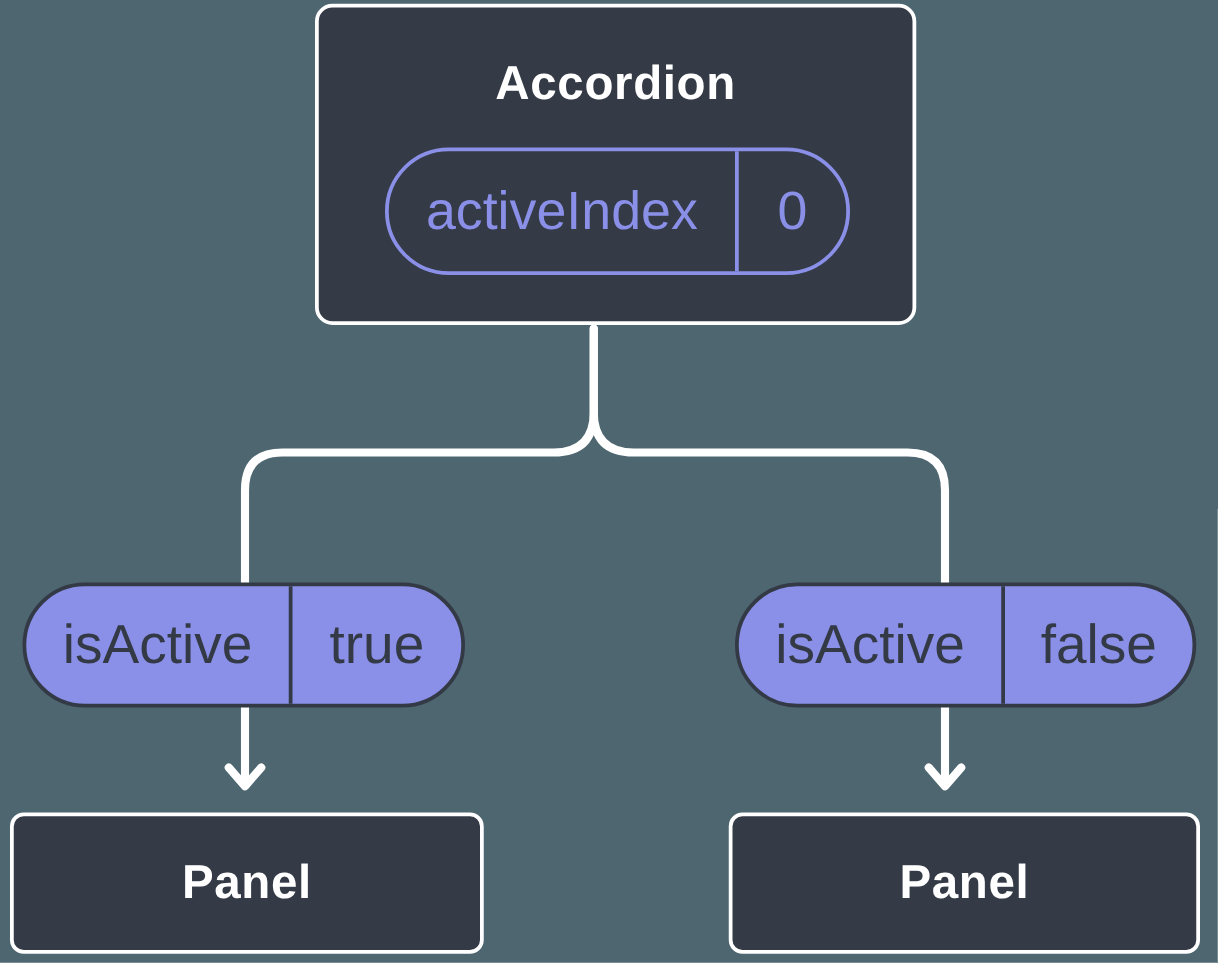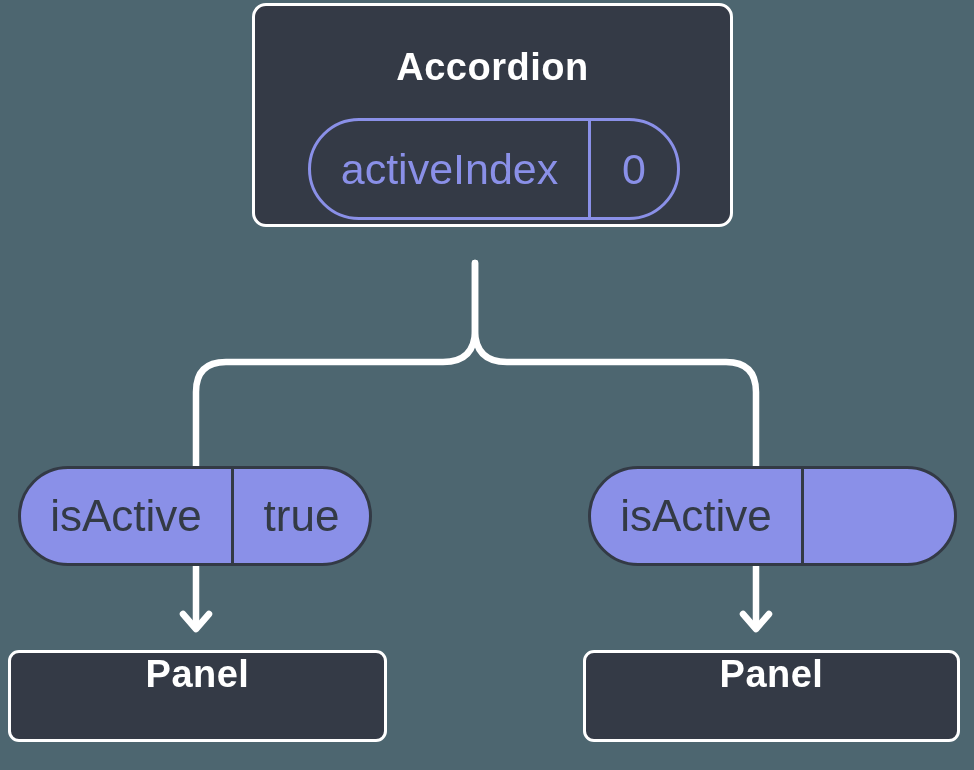--- a/index.html
+++ b/index.html
@@ -21,21 +21,21 @@
 
   .node {
     position: absolute;
     box-sizing: border-box;
     background: var(--node-fill, #343a46);
     border: 3px solid var(--node-border, #ffffff);
   }
 
   .root-node {
     left: 252px; top: 3px;
-    width: 481px; height: 224px;
+    width: 481px; height: 257px;
     border-radius: 14px;
   }
 
   .root-title {
     position: absolute;
     left: 0; top: 40px;
     width: 100%;
     text-align: center;
     color: #ffffff;
     font-size: 38px;
@@ -84,24 +84,24 @@
     justify-content: center;
   }
   .prop-pill .cell.name { width: 210px; border-right: 3px solid var(--dark-text, #333a45); }
   .prop-pill .cell.value { flex: 1; }
 
   .prop-pill.left  { left: 18px;  width: 354px; }
   .prop-pill.right { left: 588px; width: 369px; }
 
   .panel-node {
     top: 650px;
-    height: 92px;
+    height: 113px;
     border-radius: 11px;
     display: flex;
-    align-items: flex-start;
+    align-items: center;
     justify-content: center;
     color: #ffffff;
     font-size: 38px;
     font-weight: 600;
     letter-spacing: 0.5px;
   }
   .panel-node.left  { left: 8px;   width: 379px; }
   .panel-node.right { left: 583px; width: 377px; }
 </style>
 </head>
@@ -124,20 +124,21 @@
     </div>
   </div>
 
   <div class="prop-pill left">
     <div class="cell name">isActive</div>
     <div class="cell value">true</div>
   </div>
 
   <div class="prop-pill right">
     <div class="cell name">isActive</div>
+    <div class="cell value">false</div>
   </div>
 
   <div class="node panel-node left">
     <div>Panel</div>
   </div>
 
   <div class="node panel-node right">
     <div>Panel</div>
   </div>
 

